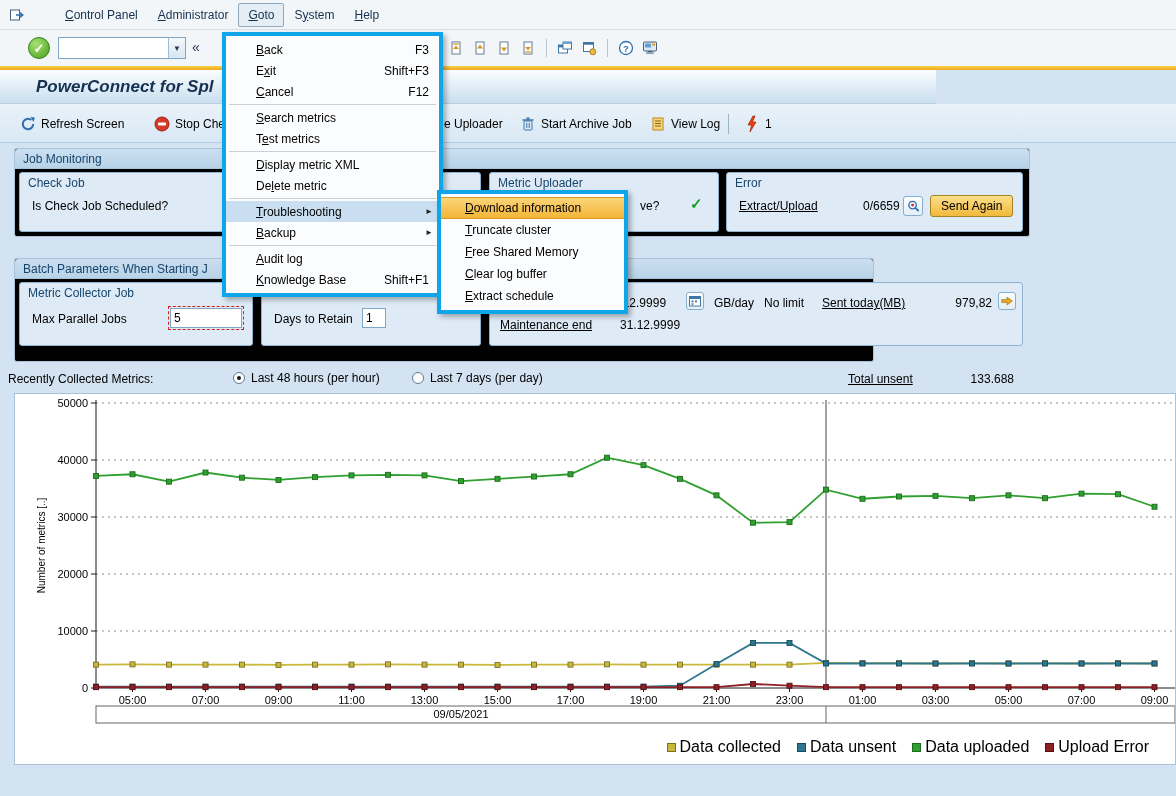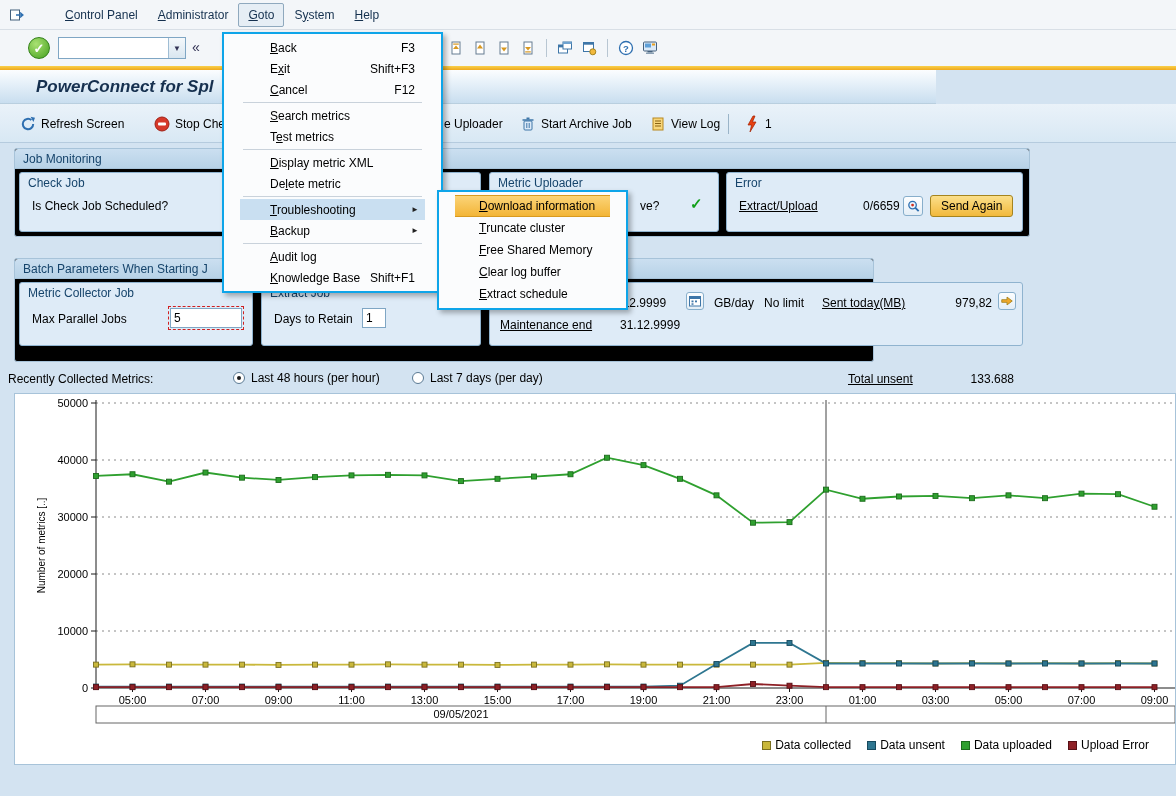--- a/index.html
+++ b/index.html
@@ -65,27 +65,27 @@
   
   #metricsbar { position:absolute; left:0; top:370px; width:1176px; height:20px; }
   .radio-opt { position:absolute; top:1px; display:flex; align-items:center; gap:6px; }
   .radio { width:12px; height:12px; border-radius:50%; background:#fff; border:1px solid #5A7A94; position:relative; }
   .radio.sel::after { content:""; position:absolute; left:3px; top:3px; width:4px; height:4px; border-radius:50%; background:#1a1a1a; }
 
   
   #chart-tray { position:absolute; left:14px; top:393px; width:1162px; height:372px; background:#fff;
                 border:1px solid #A7C3D9; }
   #chart-svg { font-family:"Liberation Sans",sans-serif; }
-  #chart-legend { position:absolute; right:26px; top:344px; display:flex; gap:16px; align-items:center; font-size:12px; }
+  #chart-legend { position:absolute; right:26px; top:344px; display:flex; gap:16px; align-items:center; font-size:16px; }
   .lg-item { display:flex; align-items:center; gap:4px; }
   .lg-marker { width:9px; height:9px; border:1px solid #333; display:inline-block; }
 
   
-  .popup { position:absolute; background:#FBFCFD; border:2px solid #0ea5e9; box-shadow:3px 3px 5px rgba(0,0,0,.3);
-           padding:3px 16px; }
+  .popup { position:absolute; background:#FBFCFD; border:4px solid #0ea5e9; box-shadow:3px 3px 5px rgba(0,0,0,.3);
+           padding:3px 0; }
   #goto-menu { left:222px; top:32px; width:221px; z-index:60; }
   #troubleshooting-submenu { left:437px; top:190px; width:191px; z-index:61; }
   .mitem { position:relative; height:21px; display:flex; align-items:center; padding:0 10px 0 30px; }
   .mitem.hl { background:#C9DFF1; }
   .mitem .msc { margin-left:auto; }
   .mitem .arrow { position:absolute; right:6px; font-size:8px; color:#222; }
   .msep { height:1px; background:#C9D2DB; margin:2px 3px; }
   .smitem { height:22px; display:flex; align-items:center; padding:0 10px 0 24px; }
   .smitem.hl { background:linear-gradient(180deg,#FBD478,#F3B537); border-top:1px solid #D89A20; border-bottom:1px solid #D89A20; }
 </style>

